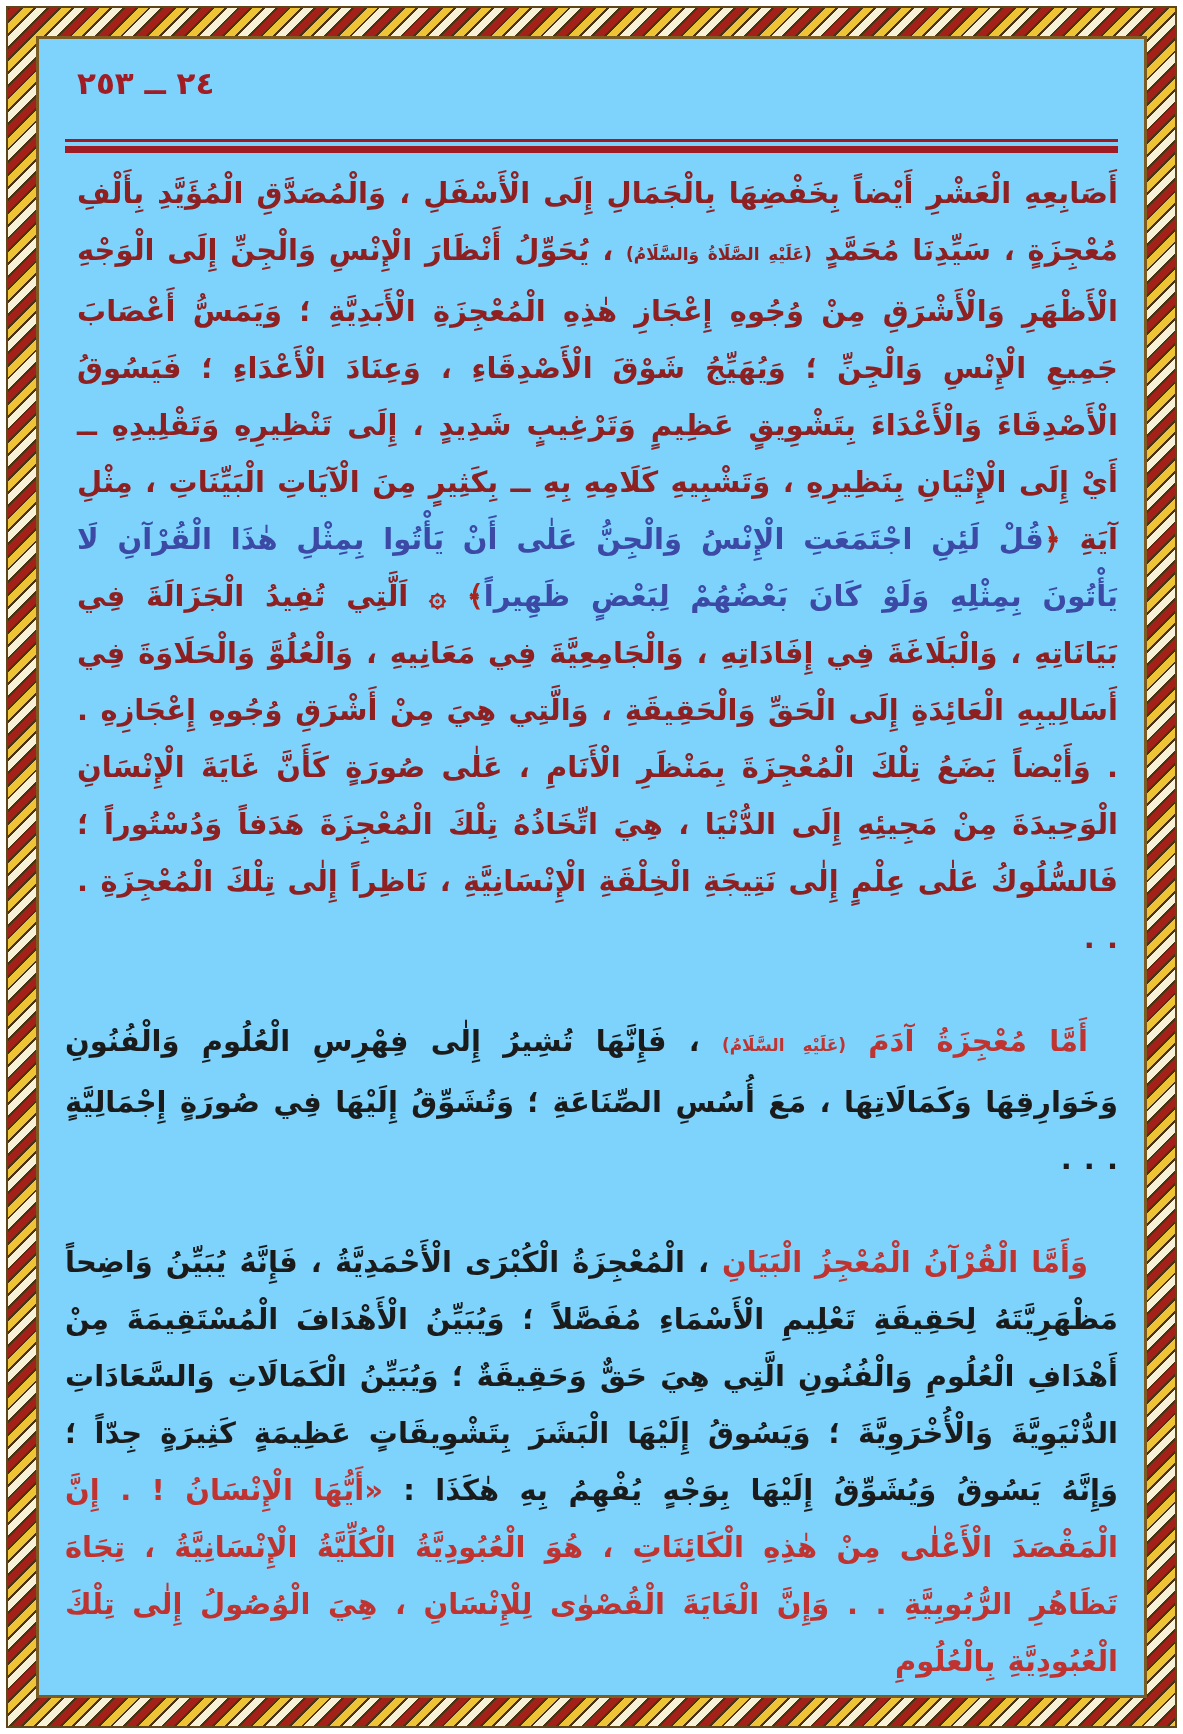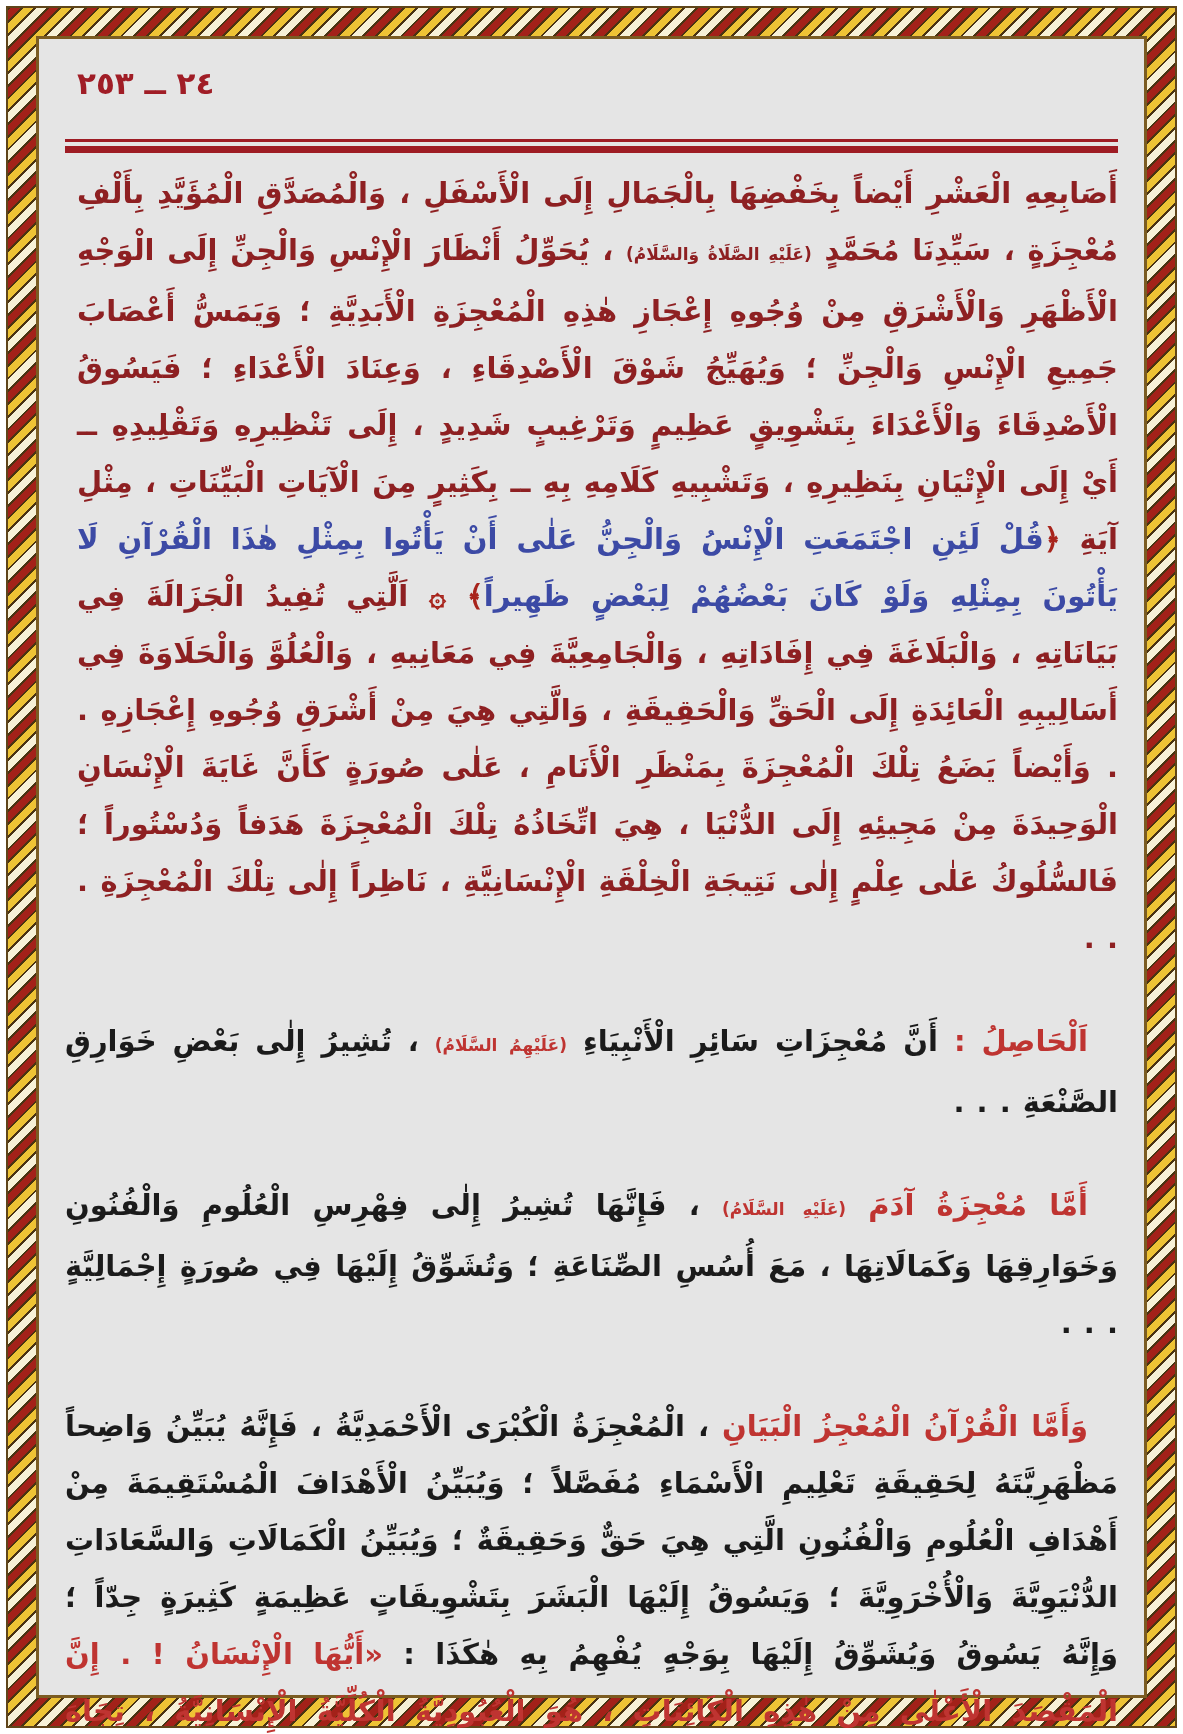--- a/index.html
+++ b/index.html
@@ -17,21 +17,21 @@
       repeating-linear-gradient(135deg,
         #4a3312 0px,  #4a3312 2px,
         #a32119 2px,  #a32119 9px,
         #4a3312 9px,  #4a3312 11px,
         #eec335 11px, #eec335 18px,
         #4a3312 18px, #4a3312 20px,
         #f7f1d7 20px, #f7f1d7 27px);
   }
   .inner {
     position:absolute; left:36px; top:36px; right:36px; bottom:36px;
-    background:#e5e5e5;
+    background:#7dd3fc;
     border:3px solid #7b5c22;
     box-sizing:border-box;
   }
   .content {
     position:absolute; left:26px; right:26px; top:14px; bottom:8px;
     direction:rtl;
   }
   .header { position:relative; height:66px; margin-top:8px; }
   .title {
     text-align:center; font-size:35px; font-weight:bold; color:#a01d26;
@@ -68,20 +68,19 @@
   <div class="content">
 
     <div class="header">
       <div class="pagenum">٢٤ ــ ٢٥٣</div>
     </div>
 
     <div class="rule"></div>
 
     <p class="para p1"><span class="maroon">أَصَابِعِهِ الْعَشْرِ أَيْضاً بِخَفْضِهَا بِالْجَمَالِ إِلَى الْأَسْفَلِ ، وَالْمُصَدَّقِ الْمُؤَيَّدِ بِأَلْفِ مُعْجِزَةٍ ، سَيِّدِنَا مُحَمَّدٍ </span><span class="seal maroon">(عَلَيْهِ الصَّلَاةُ وَالسَّلَامُ)</span><span class="maroon"> ، يُحَوِّلُ أَنْظَارَ الْإِنْسِ وَالْجِنِّ إِلَى الْوَجْهِ الْأَظْهَرِ وَالْأَشْرَقِ مِنْ وُجُوهِ إِعْجَازِ هٰذِهِ الْمُعْجِزَةِ الْأَبَدِيَّةِ ؛ وَيَمَسُّ أَعْصَابَ جَمِيعِ الْإِنْسِ وَالْجِنِّ ؛ وَيُهَيِّجُ شَوْقَ الْأَصْدِقَاءِ ، وَعِنَادَ الْأَعْدَاءِ ؛ فَيَسُوقُ الْأَصْدِقَاءَ وَالْأَعْدَاءَ بِتَشْوِيقٍ عَظِيمٍ وَتَرْغِيبٍ شَدِيدٍ ، إِلَى تَنْظِيرِهِ وَتَقْلِيدِهِ ــ أَيْ إِلَى الْإِتْيَانِ بِنَظِيرِهِ ، وَتَشْبِيهِ كَلَامِهِ بِهِ ــ بِكَثِيرٍ مِنَ الْآيَاتِ الْبَيِّنَاتِ ، مِثْلِ آيَةِ </span><span class="orn">﴿</span><span class="blue">قُلْ لَئِنِ اجْتَمَعَتِ الْإِنْسُ وَالْجِنُّ عَلٰى أَنْ يَأْتُوا بِمِثْلِ هٰذَا الْقُرْآنِ لَا يَأْتُونَ بِمِثْلِهِ وَلَوْ كَانَ بَعْضُهُمْ لِبَعْضٍ ظَهِيراً</span><span class="orn">﴾ ۞</span><span class="maroon"> اَلَّتِي تُفِيدُ الْجَزَالَةَ فِي بَيَانَاتِهِ ، وَالْبَلَاغَةَ فِي إِفَادَاتِهِ ، وَالْجَامِعِيَّةَ فِي مَعَانِيهِ ، وَالْعُلُوَّ وَالْحَلَاوَةَ فِي أَسَالِيبِهِ الْعَائِدَةِ إِلَى الْحَقِّ وَالْحَقِيقَةِ ، وَالَّتِي هِيَ مِنْ أَشْرَقِ وُجُوهِ إِعْجَازِهِ . . وَأَيْضاً يَضَعُ تِلْكَ الْمُعْجِزَةَ بِمَنْظَرِ الْأَنَامِ ، عَلٰى صُورَةٍ كَأَنَّ غَايَةَ الْإِنْسَانِ الْوَحِيدَةَ مِنْ مَجِيئِهِ إِلَى الدُّنْيَا ، هِيَ اتِّخَاذُهُ تِلْكَ الْمُعْجِزَةَ هَدَفاً وَدُسْتُوراً ؛ فَالسُّلُوكُ عَلٰى عِلْمٍ إِلٰى نَتِيجَةِ الْخِلْقَةِ الْإِنْسَانِيَّةِ ، نَاظِراً إِلٰى تِلْكَ الْمُعْجِزَةِ . . .</span></p>
 
-    <p class="para p2"><span class="red">اَلْحَاصِلُ : </span><span>أَنَّ مُعْجِزَاتِ سَائِرِ الْأَنْبِيَاءِ </span><span class="seal red">(عَلَيْهِمُ السَّلَامُ)</span><span> ، تُشِيرُ إِلٰى بَعْضِ خَوَارِقِ الصَّنْعَةِ . . .</span></p>
 
     <p class="para p3"><span class="red">أَمَّا مُعْجِزَةُ آدَمَ </span><span class="seal red">(عَلَيْهِ السَّلَامُ)</span><span> ، فَإِنَّهَا تُشِيرُ إِلٰى فِهْرِسِ الْعُلُومِ وَالْفُنُونِ وَخَوَارِقِهَا وَكَمَالَاتِهَا ، مَعَ أُسُسِ الصِّنَاعَةِ ؛ وَتُشَوِّقُ إِلَيْهَا فِي صُورَةٍ إِجْمَالِيَّةٍ . . .</span></p>
 
     <p class="para p4"><span class="red">وَأَمَّا الْقُرْآنُ الْمُعْجِزُ الْبَيَانِ</span><span> ، الْمُعْجِزَةُ الْكُبْرَى الْأَحْمَدِيَّةُ ، فَإِنَّهُ يُبَيِّنُ وَاضِحاً مَظْهَرِيَّتَهُ لِحَقِيقَةِ تَعْلِيمِ الْأَسْمَاءِ مُفَصَّلاً ؛ وَيُبَيِّنُ الْأَهْدَافَ الْمُسْتَقِيمَةَ مِنْ أَهْدَافِ الْعُلُومِ وَالْفُنُونِ الَّتِي هِيَ حَقٌّ وَحَقِيقَةٌ ؛ وَيُبَيِّنُ الْكَمَالَاتِ وَالسَّعَادَاتِ الدُّنْيَوِيَّةَ وَالْأُخْرَوِيَّةَ ؛ وَيَسُوقُ إِلَيْهَا الْبَشَرَ بِتَشْوِيقَاتٍ عَظِيمَةٍ كَثِيرَةٍ جِدّاً ؛ وَإِنَّهُ يَسُوقُ وَيُشَوِّقُ إِلَيْهَا بِوَجْهٍ يُفْهِمُ بِهِ هٰكَذَا : </span><span class="red">«أَيُّهَا الْإِنْسَانُ ! . إِنَّ الْمَقْصَدَ الْأَعْلٰى مِنْ هٰذِهِ الْكَائِنَاتِ ، هُوَ الْعُبُودِيَّةُ الْكُلِّيَّةُ الْإِنْسَانِيَّةُ ، تِجَاهَ تَظَاهُرِ الرُّبُوبِيَّةِ . . وَإِنَّ الْغَايَةَ الْقُصْوٰى لِلْإِنْسَانِ ، هِيَ الْوُصُولُ إِلٰى تِلْكَ الْعُبُودِيَّةِ بِالْعُلُومِ</span></p>
 
   </div>
 </div>
 
 </body></html>

